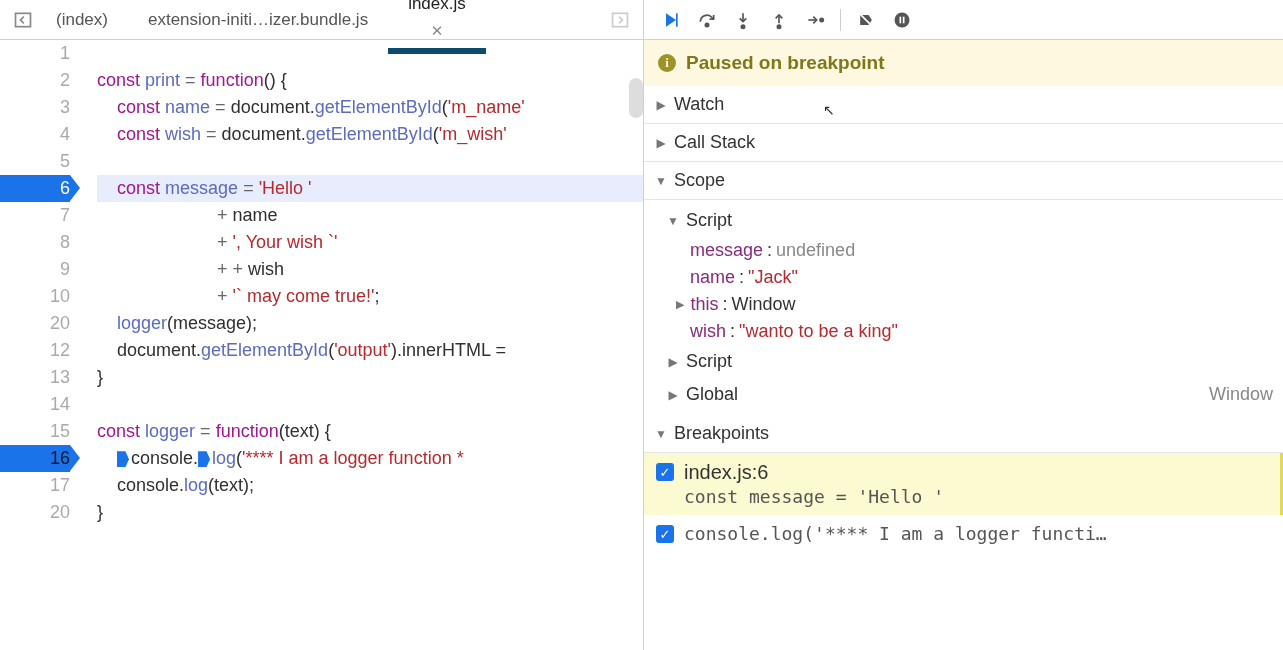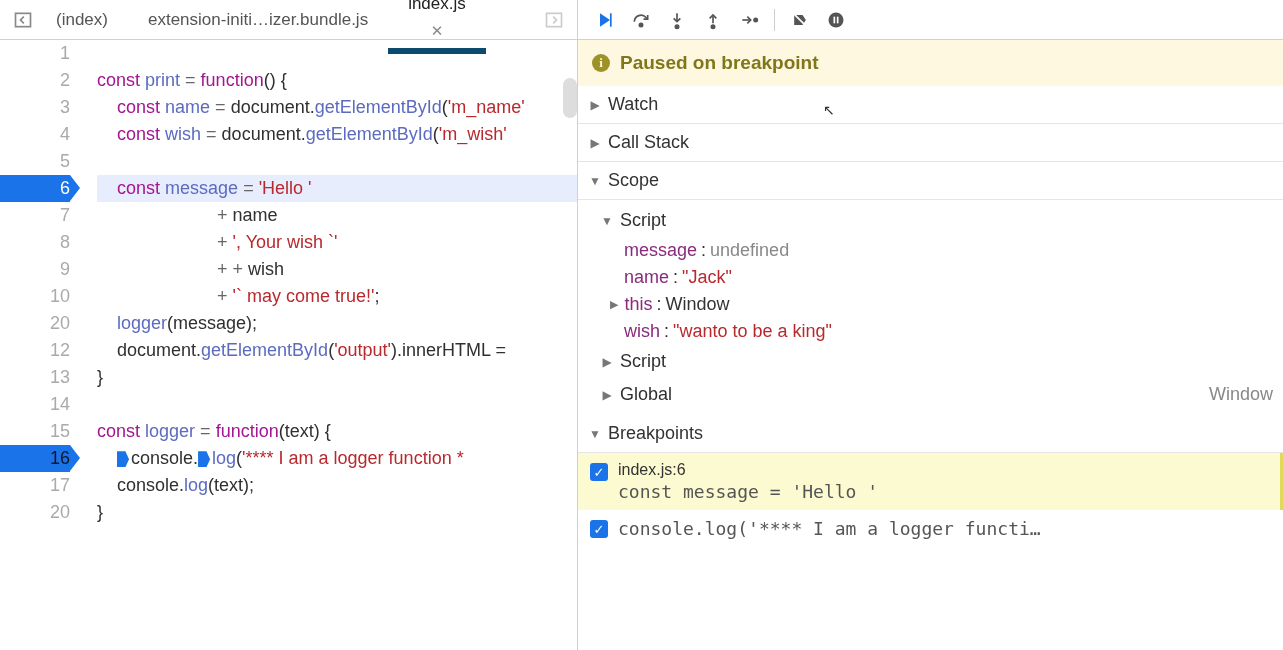--- a/index.html
+++ b/index.html
@@ -1,19 +1,19 @@
 <!DOCTYPE html>
 <html><head>
 <meta charset="utf-8">
 <style>
 * { margin: 0; padding: 0; box-sizing: border-box; font-family: -apple-system, "Segoe UI", Arial, sans-serif; }
 body { display: flex; width: 1283px; height: 650px; background: #fff; color: #303030; font-size: 16px; overflow: hidden; }
 
 
-.editor-panel { width: 578px; display: flex; flex-direction: column; border-right: 1px solid #d0d0d0; }
+.editor-panel { width: 644px; display: flex; flex-direction: column; border-right: 1px solid #d0d0d0; }
 
 
 .tabs-bar { height: 40px; display: flex; align-items: center; border-bottom: 1px solid #d0d0d0; padding: 0 10px; }
 .tab-nav-btn { width: 26px; height: 26px; display: flex; align-items: center; justify-content: center; color: #888; cursor: pointer; }
 .tab-nav-btn.disabled { color: #ccc; }
 .tab { padding: 8px 20px; color: #555; cursor: pointer; display: flex; align-items: center; gap: 8px; font-size: 17px; }
 .tab.active { border-bottom: 6px solid #0c4a6e; color: #222; margin-bottom: -1px; flex-direction: column; }
 .tab-close { font-size: 15px; color: #888; }
 
 
@@ -67,21 +67,21 @@
 .var-val-str { color: #b8292e; }
 .var-val-obj { color: #333; }
 .scope-var .tri-small { font-size: 11px; color: #777; margin-left: -14px; margin-right: 2px; }
 
 
 .bp-list { }
 .bp-item { padding: 8px 12px; display: flex; align-items: flex-start; gap: 10px; }
 .bp-item.active { background: #fbfad0; border-right: 3px solid #e0da5c; }
 .bp-chk { width: 18px; height: 18px; background: #1a73e8; border-radius: 3px; display: flex; align-items: center; justify-content: center; color: #fff; font-size: 13px; margin-top: 2px; flex-shrink: 0; }
 .bp-text { display: flex; flex-direction: column; gap: 2px; overflow: hidden; }
-.bp-loc { font-size: 16px; color: #333; }
+.bp-loc { font-size: 20px; color: #333; }
 .bp-src { font-family: Consolas, monospace; font-size: 18px; color: #555; white-space: nowrap; overflow: hidden; text-overflow: ellipsis; }
 
 .cursor-pointer { position: absolute; font-size: 14px; pointer-events: none; }
 </style>
 </head>
 <body>
 
 <div class="editor-panel">
 
   <div class="tabs-bar">

